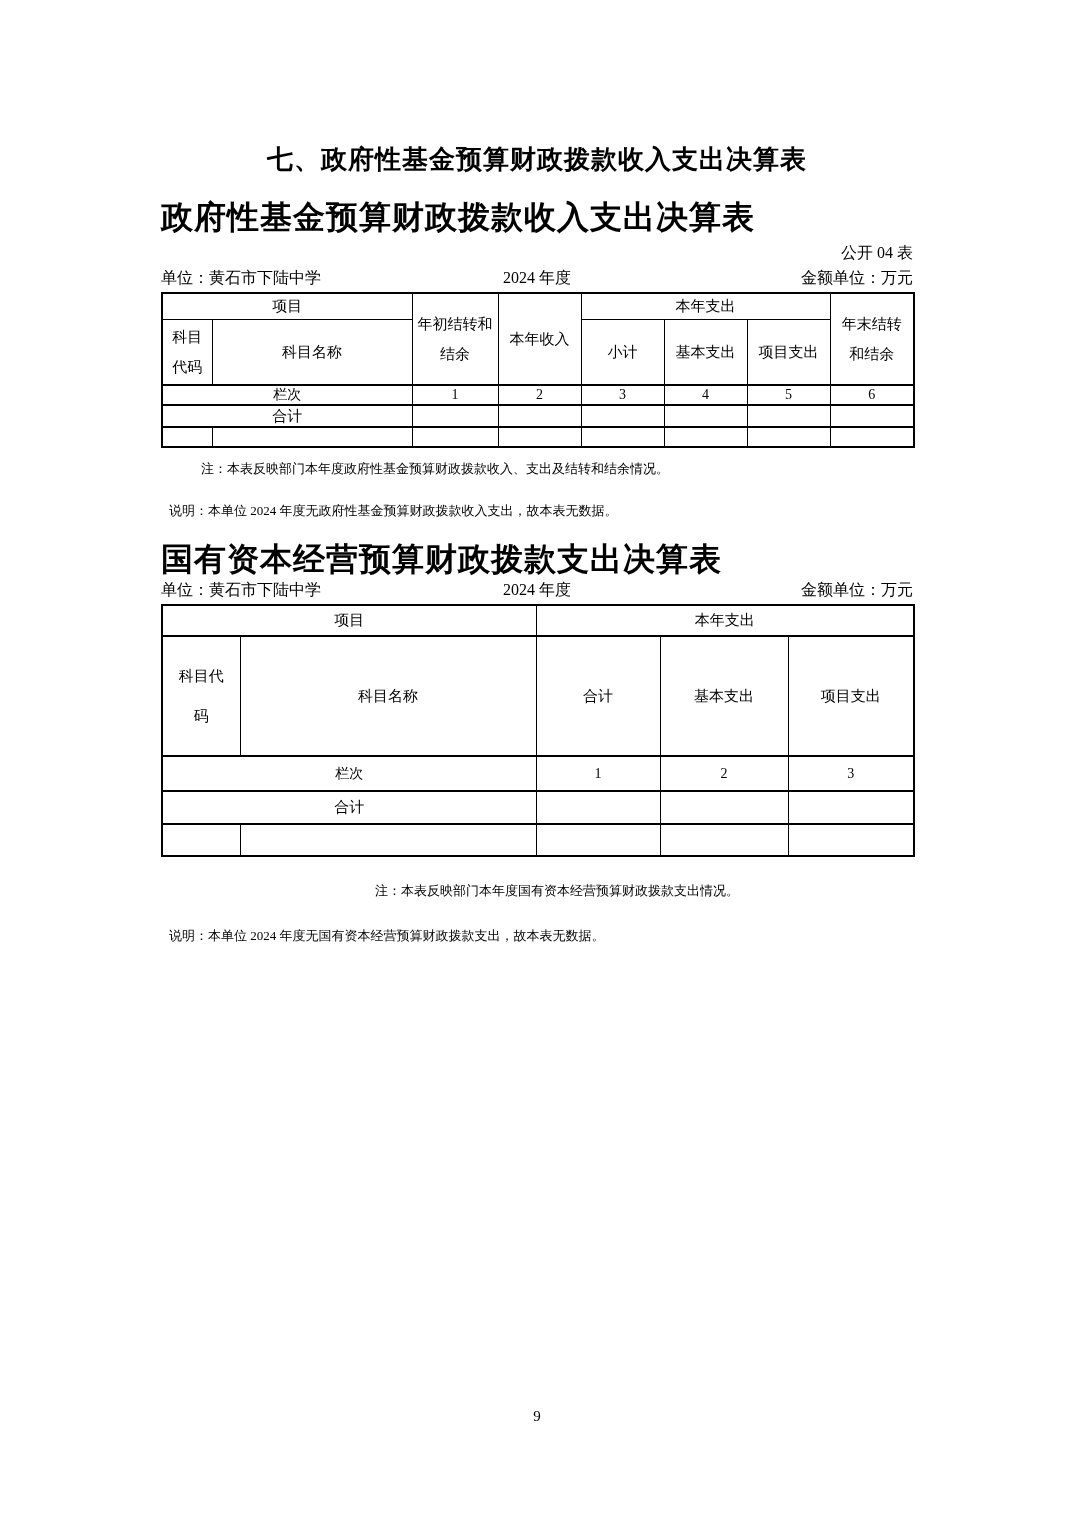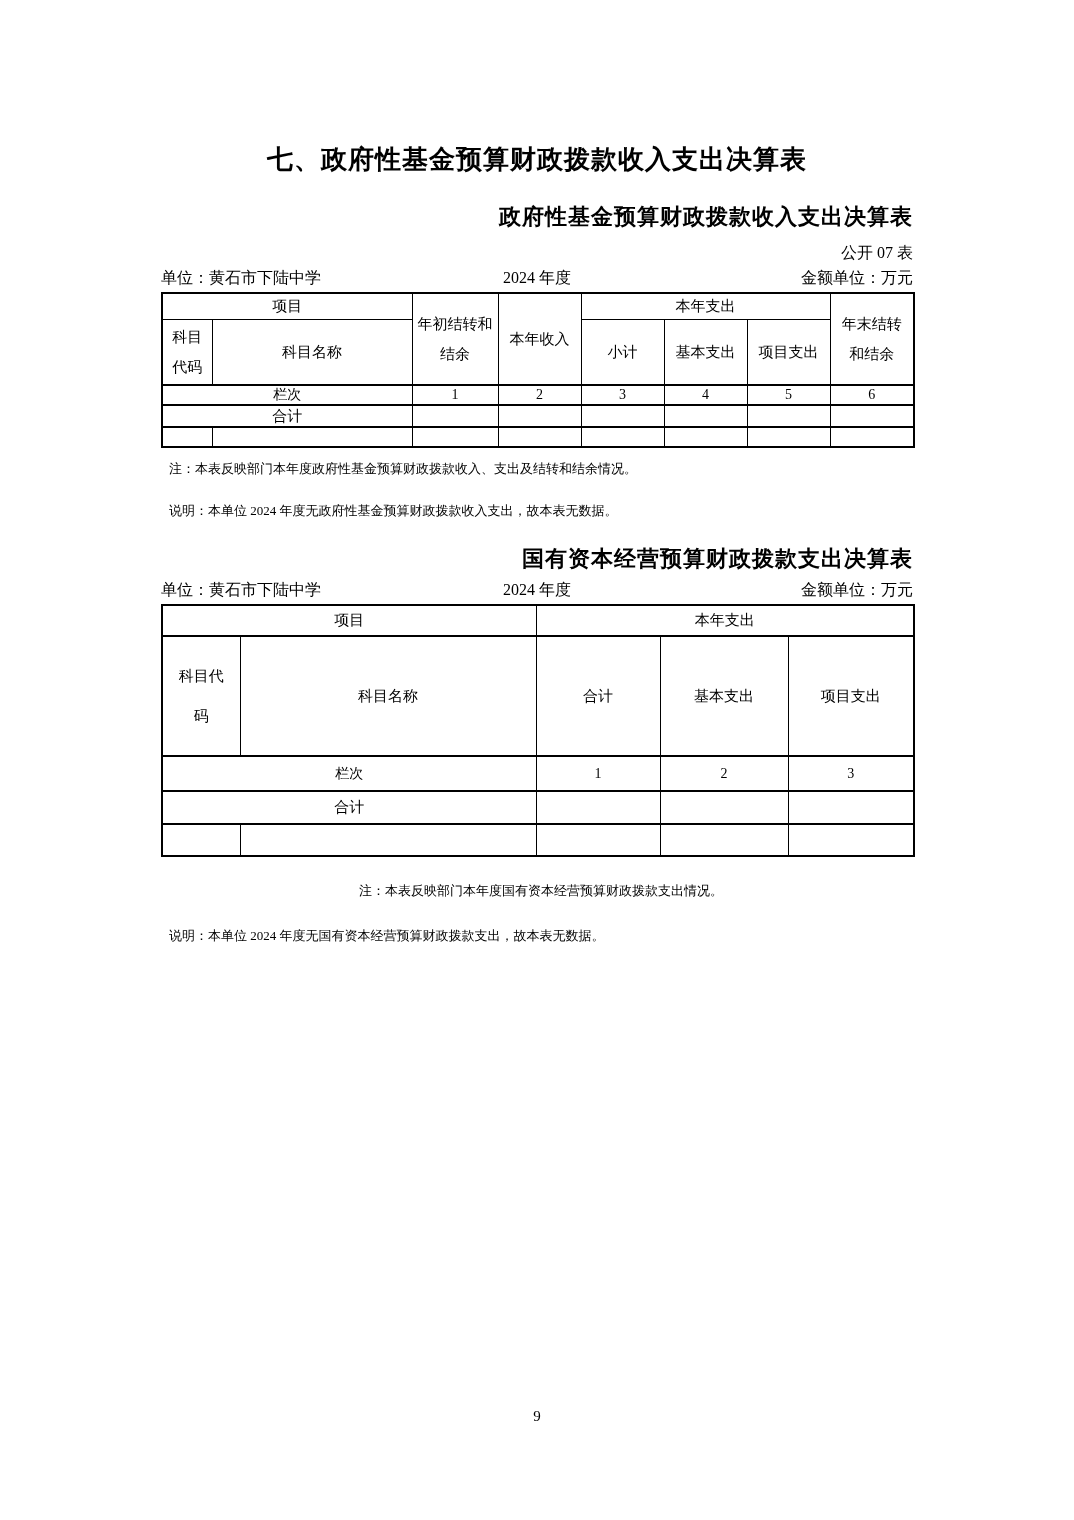--- a/index.html
+++ b/index.html
@@ -21,24 +21,24 @@
     text-align: center;
     font-family: "DejaVu Sans", "Liberation Sans", sans-serif;
     font-weight: bold;
     font-size: 26px;
     line-height: 34px;
     letter-spacing: 1px;
   }
   .sec-heading.second { margin-top: 234px; }
   .table-title {
     margin-top: 24px;
-    text-align: right;
+    text-align: left;
     font-family: "DejaVu Sans", "Liberation Sans", sans-serif;
     font-weight: bold;
-    font-size: 22px;
+    font-size: 32px;
     line-height: 34px;
     letter-spacing: 1px;
   }
   .table-title.second { margin-top: 22px; }
   .table-code {
     margin-top: 8px;
     text-align: right;
     font-size: 16px;
     line-height: 22px;
   }
@@ -86,20 +86,21 @@
   #t2 tr.r2 td { line-height: 40px; }
   #t2 tr.r3 { height: 35px; font-size: 14px; }
   #t2 tr.r4 { height: 33px; }
   #t2 tr.r5 { height: 32px; }
 
   .note-line {
     margin-top: 12px;
     padding-left: 8px;
     font-size: 13px;
     line-height: 18px;
+    margin-left: 32px;
   }
   .desc-line {
     margin-top: 24px;
     padding-left: 8px;
     font-size: 13px;
     line-height: 18px;
   }
   .note-line.second { margin-top: 25px; text-align: center; }
   .desc-line.second { margin-top: 27px; }
 
@@ -112,21 +113,21 @@
     font-size: 15px;
   }
 </style>
 </head>
 <body>
 
 <div class="content">
 
   <div class="sec-heading">七、政府性基金预算财政拨款收入支出决算表</div>
   <div class="table-title">政府性基金预算财政拨款收入支出决算表</div>
-  <div class="table-code">公开 07 表</div>
+  <div class="table-code">公开 04 表</div>
 
   <div class="meta-row">
     <span class="m-left">单位：黄石市下陆中学</span>
     <span class="m-center">2024 年度</span>
     <span class="m-right">金额单位：万元</span>
   </div>
 
   <table class="budget" id="t1">
     <colgroup>
       <col style="width:50px">

